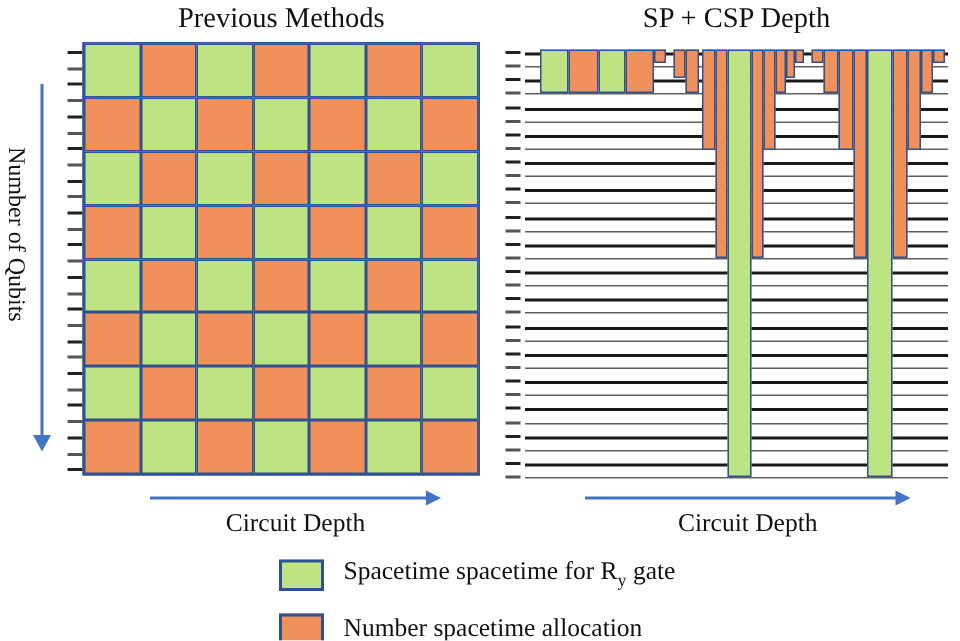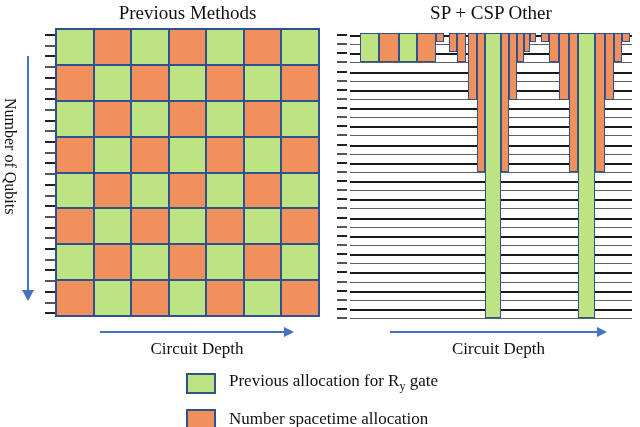--- a/index.html
+++ b/index.html
@@ -50,21 +50,21 @@
     border:2px solid var(--cb);box-sizing:content-box;flex:0 0 auto;
   }
   .legend-text{font-size:17px;margin-left:13px;white-space:nowrap;}
   .legend-text sub{font-size:12px;}
 </style>
 </head>
 <body>
 
 <div id="fig" style="--cb: #2e5190; --arrow: #4472c4; --bg: #ffffff;">
   <div class="title" id="title-left">Previous Methods</div>
-  <div class="title" id="title-right">SP + CSP Other</div>
+  <div class="title" id="title-right">SP + CSP Depth</div>
 
   <div id="ylabel">Number of Qubits</div>
   <div id="yarrow">
     <div class="head-down"></div>
   </div>
 
   <div id="left-ticks">
       <div class="tick" style="left: 45px; width: 10px; top: 34px; background: rgb(34, 34, 34);"></div>
       <div class="tick" style="left: 45px; width: 10px; top: 44.7px; background: rgb(85, 85, 85);"></div>
       <div class="tick" style="left: 45px; width: 10px; top: 55.4px; background: rgb(34, 34, 34);"></div>
@@ -253,20 +253,20 @@
   <div id="xlabel-left" class="xlabel">Circuit Depth</div>
 
   <div id="xarrow-right" class="xarrow" style="left:390px;width:208px;">
     <div class="head-right"></div>
   </div>
   <div id="xlabel-right" class="xlabel">Circuit Depth</div>
 
   <div id="legend">
     <div class="legend-row">
       <span class="swatch" id="sw-green" style="background: rgb(190, 227, 131);"></span>
-      <span class="legend-text"><span>Previous allocation for R</span><sub>y</sub><span> gate</span></span>
+      <span class="legend-text"><span>Spacetime spacetime for R</span><sub>y</sub><span> gate</span></span>
     </div>
     <div class="legend-row">
       <span class="swatch" id="sw-orange" style="background: rgb(240, 144, 90);"></span>
       <span class="legend-text"><span>Number spacetime allocation</span></span>
     </div>
   </div>
 </div>
 
 </body></html>

